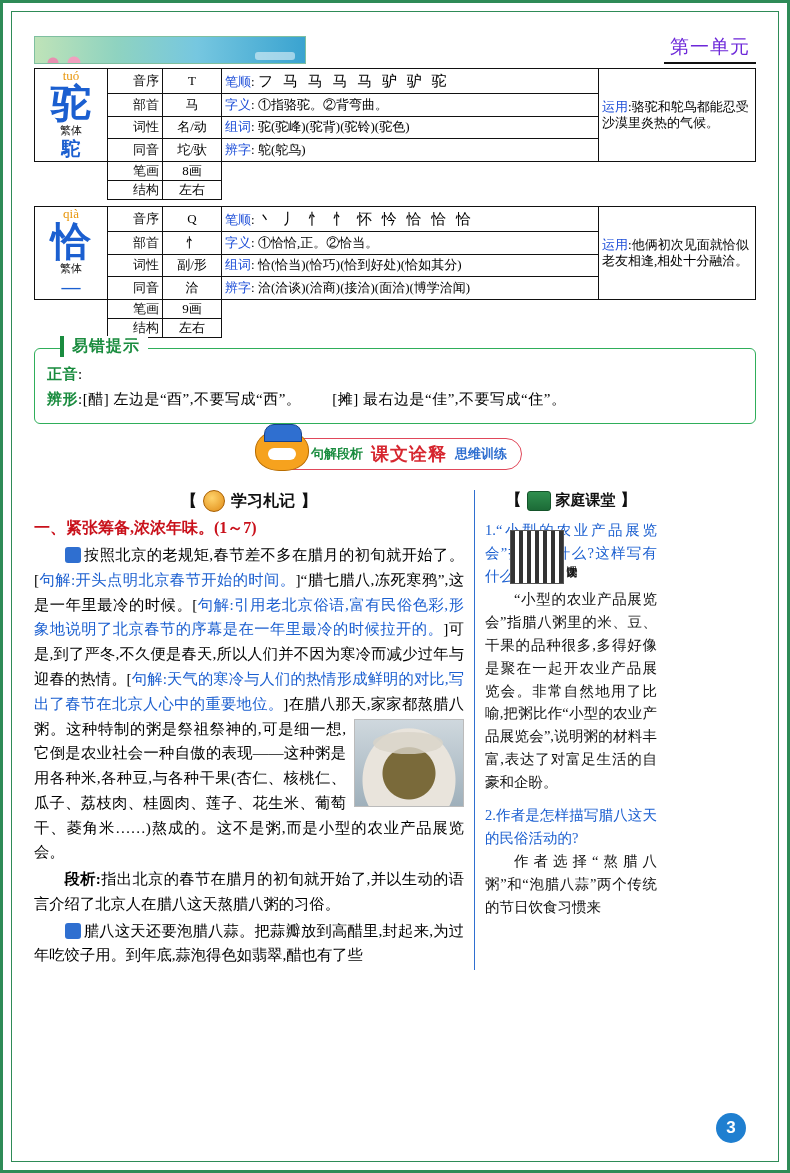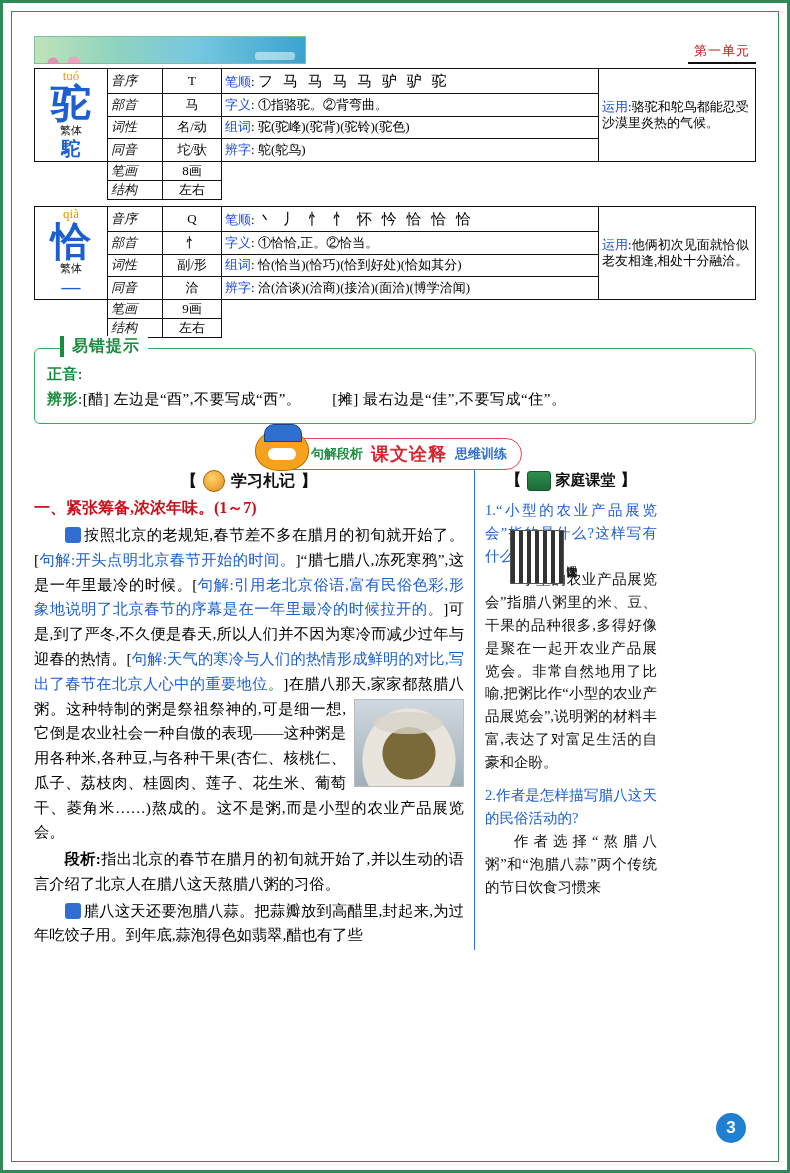--- a/index.html
+++ b/index.html
@@ -37,41 +37,41 @@
   .banner:before{
     content:""; position:absolute; left:6px; bottom:0; width:60px; height:14px;
     background:radial-gradient(circle at 20% 100%, #e78fb0 0 5px, transparent 6px),
                radial-gradient(circle at 55% 100%, #f0a0bf 0 6px, transparent 7px);
   }
   .banner:after{
     content:""; position:absolute; right:10px; bottom:3px; width:40px; height:8px;
     background:#fff; opacity:.5; border-radius:3px;
   }
   .unit-title{
-    margin-left:auto; font-size:13px; color:#b91c1c; letter-spacing:1px;
+    margin-left:auto; font-size:19px; color:#6d28d9; letter-spacing:1px;
     border-bottom:2px solid #111; padding:0 6px 2px 6px;
     font-family:"Liberation Serif", serif;
   }
   
   table.char{
     width:100%; border-collapse:collapse; table-layout:fixed;
     margin-bottom:6px;
   }
   table.char td{
     border:1px solid #111; padding:1px 3px; vertical-align:middle;
     font-size:13px; line-height:1.25;
   }
   .big-char-cell{
     width:72px; text-align:center; padding:0 !important;
   }
   .pinyin{ color:#e8960c; font-size:13px; line-height:1.1; }
   .bigchar{ font-size:40px; color:#1b5fd0; line-height:1.05; font-weight:bold;}
   .fanti-label{ font-size:11px; color:#111; line-height:1.05;}
   .fanti-char{ font-size:19px; color:#1b5fd0; font-weight:bold;}
-  .lbl-col{ width:48px; text-align:left; color:#111; font-size:12.5px;font-style:italic;}
+  .lbl-col{ width:48px; text-align:right; color:#111; font-size:12.5px;}
   .val-col{ width:52px; text-align:center; font-size:12.5px;}
   .mid-col{ font-size:13.5px;}
   .blue{ color:#1d4ed8; }
   .right-col{ width:150px; font-size:13.5px; line-height:1.5;}
   .stroke-seq{ font-size:15px; letter-spacing:3px;}
   
   .tipbox{
     border:1.5px solid #2fae5a; border-radius:6px;
     margin:10px 0 8px 0; padding:14px 10px 8px 12px; position:relative;
     background:#fff;
@@ -79,21 +79,21 @@
   .tipbox-title{
     position:absolute; top:-13px; left:25px; background:#fff; padding:0 8px;
     color:#1a8c3f; font-size:16px; font-weight:bold; letter-spacing:1px;
     border-left:4px solid #1a8c3f;
   }
   .tip-line{ font-size:15px; margin:2px 0 6px 0; letter-spacing:.5px;}
   .tip-line .tag{ color:#1a8c3f; font-weight:bold;}
   .check{ color:#1b5fd0; font-size:13px; position:relative; top:-8px;}
   
   .seccap{
-    display:flex; justify-content:center; align-items:center; margin:14px 0 0 0;
+    display:flex; justify-content:center; align-items:center; margin:14px 0 20px 0;
   }
   .seccap-inner{
     border:1.5px solid #e0485a; border-radius:16px; padding:3px 14px 3px 42px;
     position:relative; display:flex; align-items:center; gap:8px;
     background:#fff;
   }
   .tiger{
     position:absolute; left:-14px; top:-10px; width:52px; height:40px;
     background:#f6a21e; border-radius:50% 50% 45% 45%;
     border:1.5px solid #b86d00;

